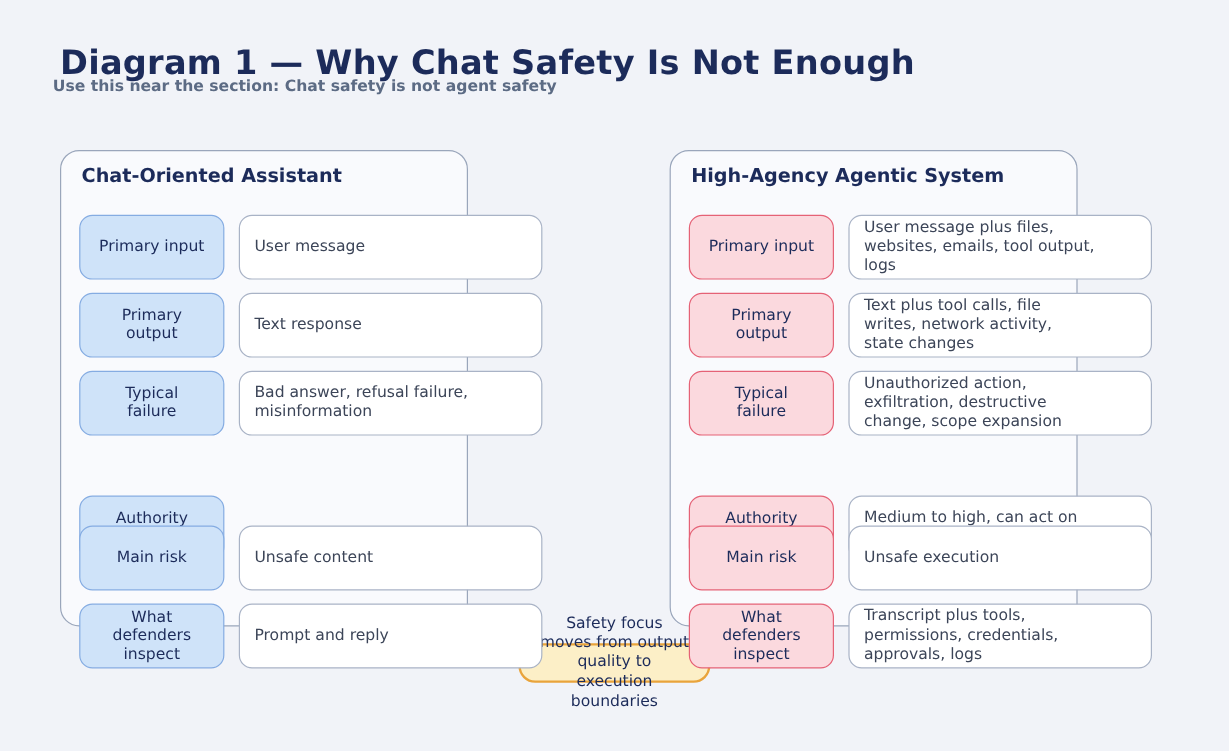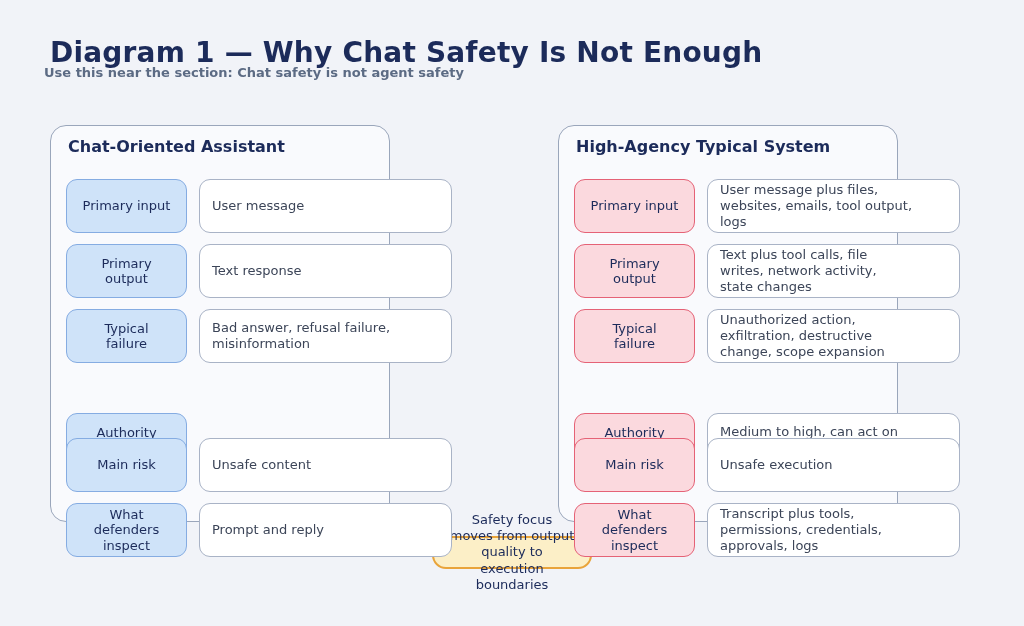--- a/index.html
+++ b/index.html
@@ -115,21 +115,21 @@
   </div>
   <div class="row r6">
     <div class="label-box">What
 defenders
 inspect</div>
     <div class="value-box">Prompt and reply</div>
   </div>
 </section>
 
 <section class="panel panel-right">
-  <h2 class="panel-title">High-Agency Typical System</h2>
+  <h2 class="panel-title">High-Agency Agentic System</h2>
 
   <div class="row r1">
     <div class="label-box">Primary input</div>
     <div class="value-box">User message plus files,
 websites, emails, tool output,
 logs</div>
   </div>
   <div class="row r2">
     <div class="label-box">Primary
 output</div>

